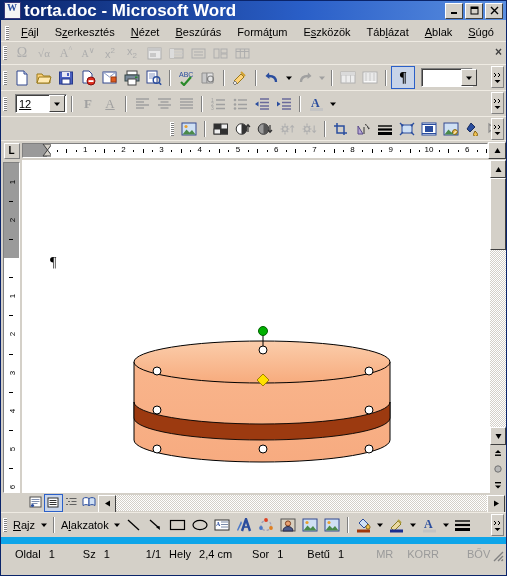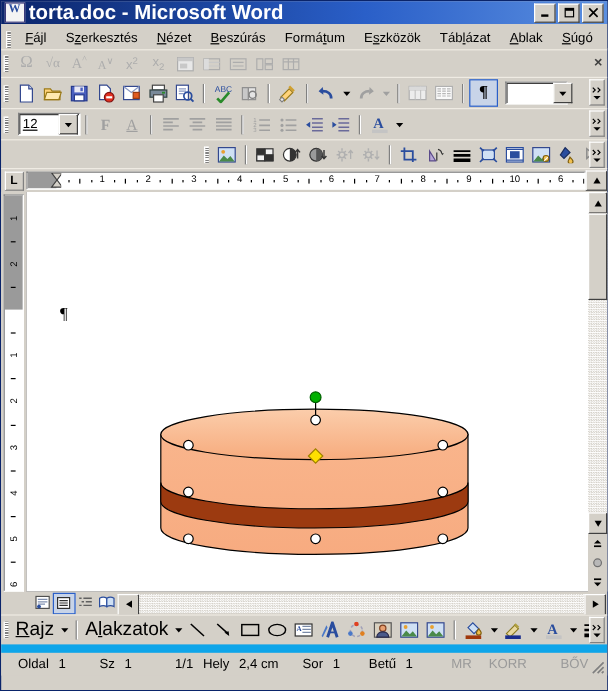--- a/index.html
+++ b/index.html
@@ -104,21 +104,21 @@
   .bottomrow{height:19px;background:#d4d0c8;display:flex;align-items:center;}
   .viewbtn{width:17px;height:16px;display:flex;align-items:center;justify-content:center;flex:none;}
   .viewbtn.sel{border:1px solid #2a5fc8;background:#c8d4e8;}
   .hscroll{flex:1;height:16px;display:flex;align-items:stretch;margin:0 1px;}
   .htrack{flex:1;background-image:repeating-conic-gradient(#d4d0c8 0% 25%, #fff 0% 50%);
           background-size:2px 2px;}
 
   
   .drawbar{height:24px;background:#d4d0c8;display:flex;align-items:center;
            border-top:1px solid #efebe3;position:relative;}
-  .dlabel{font-size:16px;padding:0 3px 0 2px;white-space:nowrap;}
+  .dlabel{font-size:11px;padding:0 3px 0 2px;white-space:nowrap;}
   .dlabel u{text-decoration:underline;}
 
   
   .statusbar{height:19px;background:#d4d0c8;border-top:7px solid #0ea5e9;
              display:flex;align-items:center;font-size:11px;position:relative;}
   .st{padding:0 4px;white-space:nowrap;}
   .st.dim{color:#9a9a9a;text-align:center;}
   .grow{width:14px;height:14px;position:absolute;right:2px;bottom:1px;}
 
   .nosel{user-select:none;}

